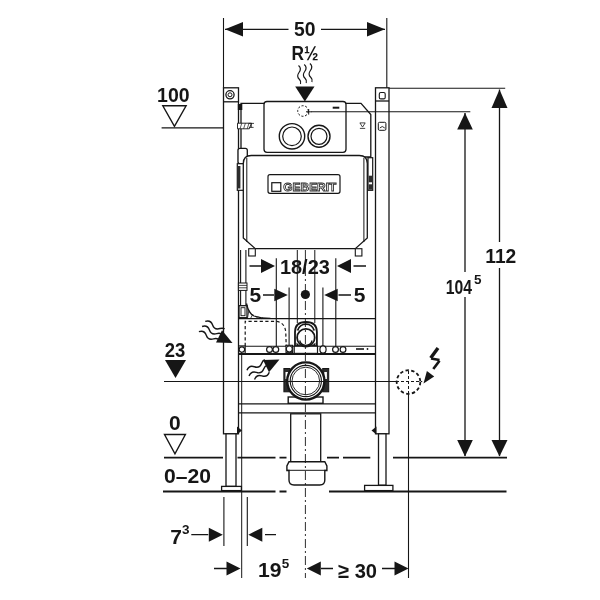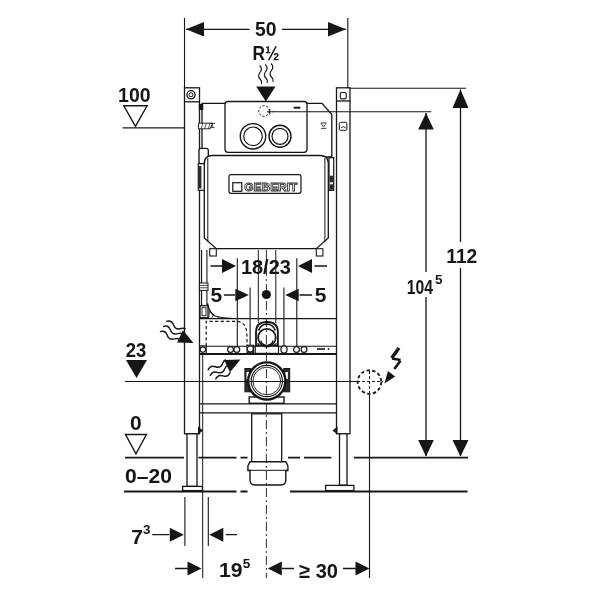--- a/index.html
+++ b/index.html
@@ -1,16 +1,16 @@
 <!DOCTYPE html>
 <html><head>
 <meta charset="utf-8">
 <style>
   html,body{margin:0;padding:0;background:#fff;-webkit-font-smoothing:antialiased;}
-  #wrap{width:488px;height:600px;position:relative;background:#fff;}
+  #wrap{width:488px;height:600px;position:relative;background:#fff;padding-left:39px;}
   svg{display:block;}
   text{font-family:"Liberation Sans",sans-serif;font-weight:700;fill:#161616;}
 </style>
 </head>
 <body>
 <div id="wrap">
 <svg width="600" height="600" viewBox="0 0 600 600">
 <rect x="0" y="0" width="600" height="600" fill="#ffffff"></rect>
 <g stroke="#161616" fill="none" stroke-width="1.3">
 

